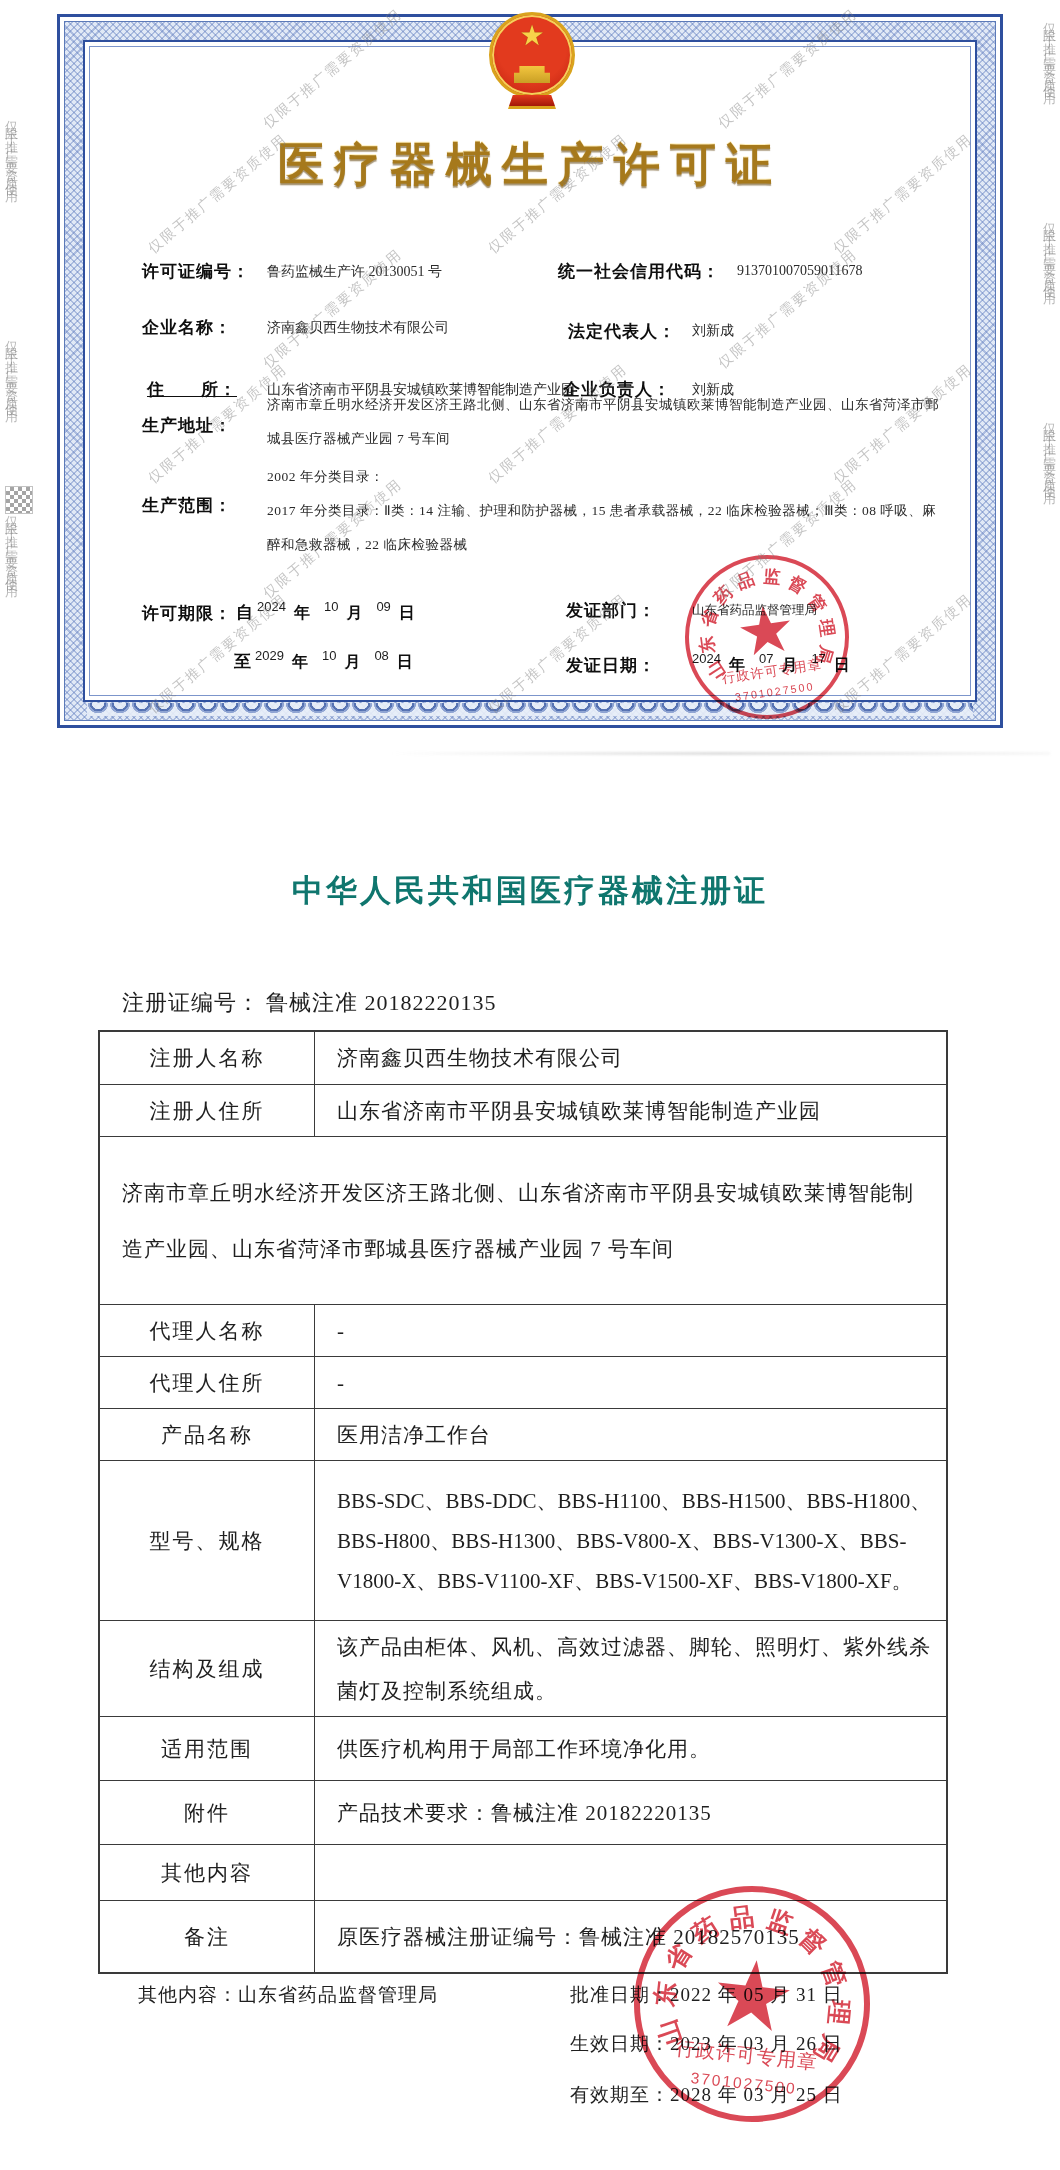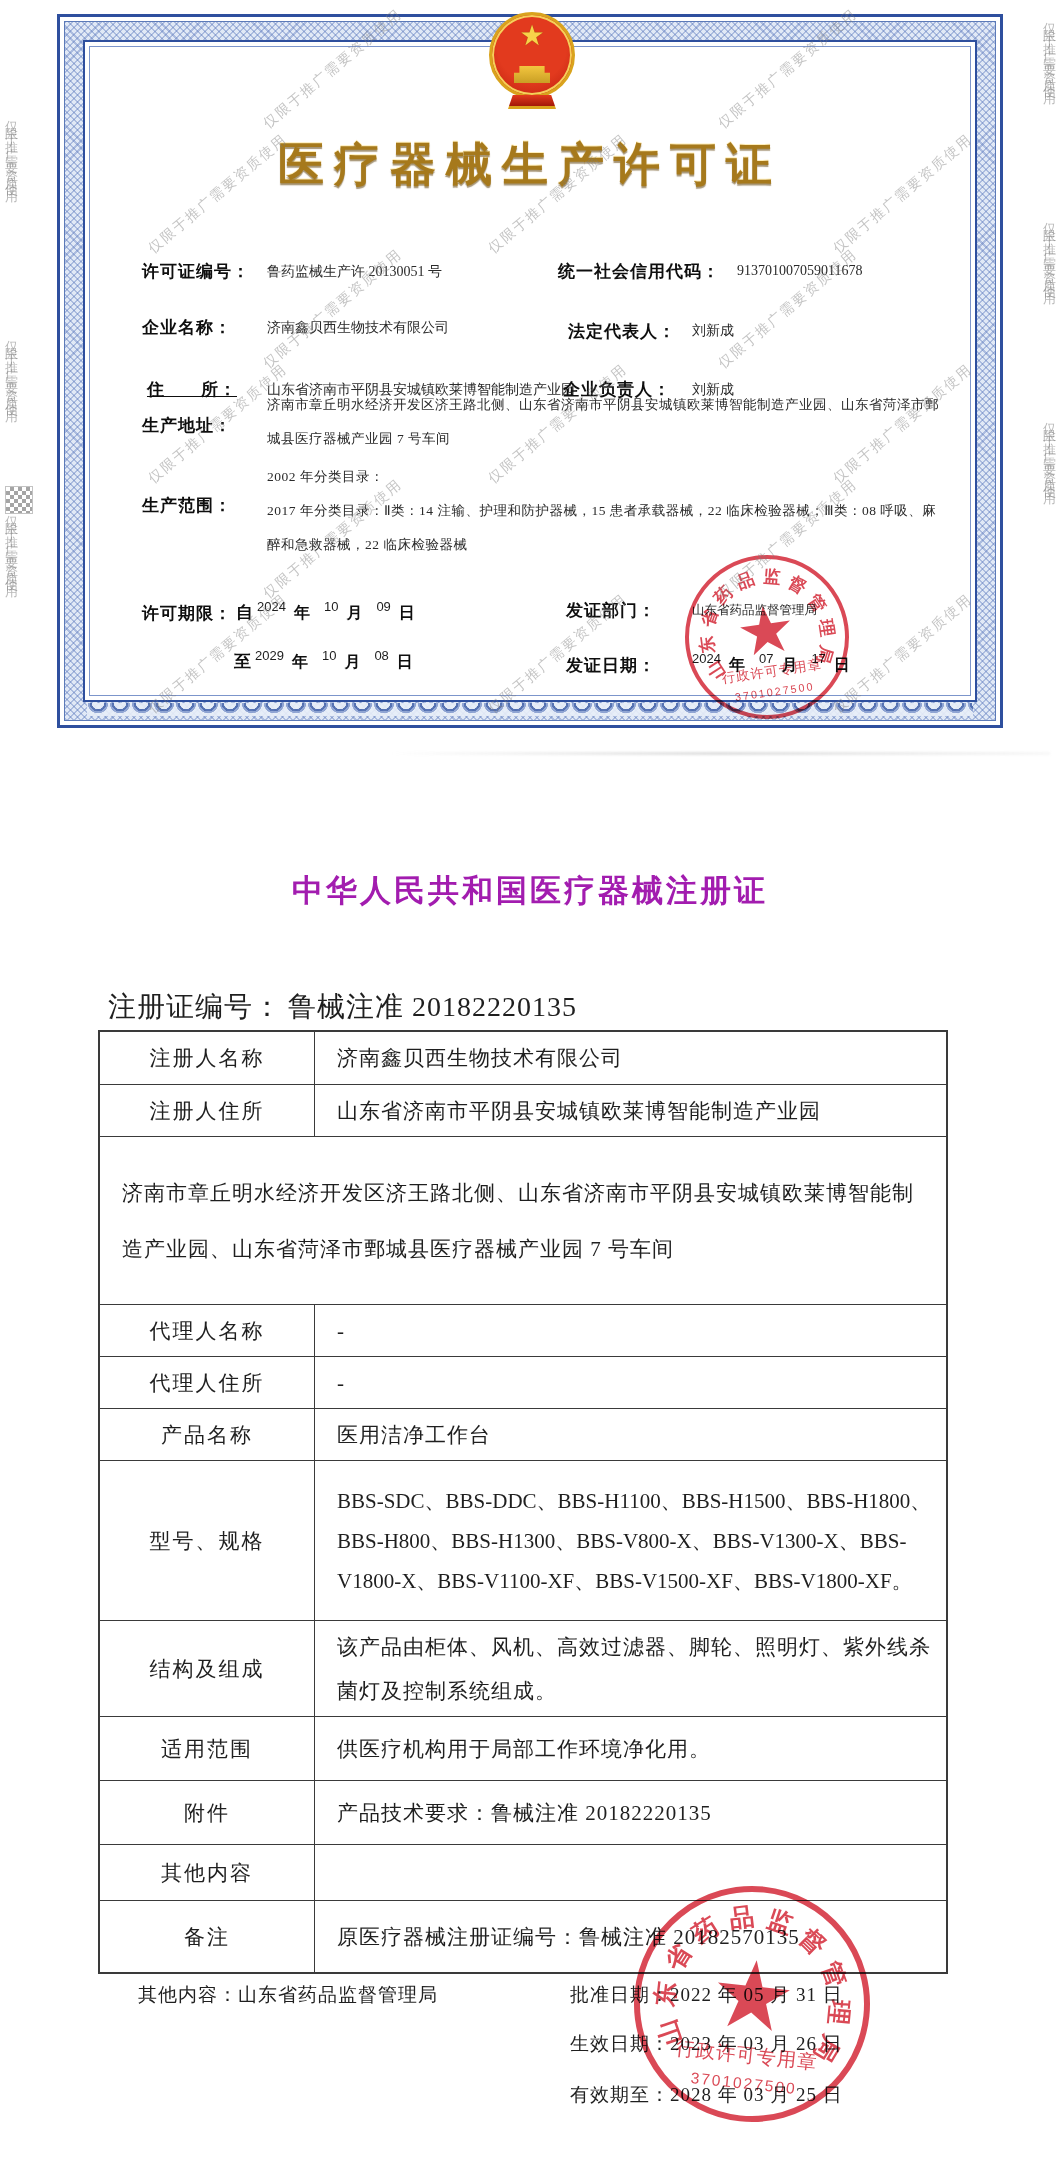--- a/index.html
+++ b/index.html
@@ -77,22 +77,22 @@
 
   
   .smudge { position:absolute; left:390px; top:752px; width:660px; height:3px;
       background:linear-gradient(90deg, rgba(160,160,160,0), rgba(160,160,160,.35), rgba(160,160,160,.08));
       filter:blur(1px); }
 
   
   .cert2 { position:absolute; left:0; top:858px; width:1060px; height:1312px; color:#1f1f1f; }
   .c2-title { position:absolute; left:0; top:12px; width:100%; text-align:center;
       font-family:"Liberation Sans", sans-serif; font-weight:bold; font-size:31px;
-      letter-spacing:3px; color:#a21caf; }
-  .c2-certno { position:absolute; left:108px; top:130px; font-size:28px; letter-spacing:1px; }
+      letter-spacing:3px; color:#0f766e; }
+  .c2-certno { position:absolute; left:122px; top:130px; font-size:22px; letter-spacing:1px; }
   .c2-certno .lbl { margin-right:6px; }
 
   .reg-table { position:absolute; left:98px; top:172px; width:850px; border:2px solid #3a3a3a; background:#fff; }
   .trow { display:flex; border-top:1.5px solid #3a3a3a; }
   .trow:first-child { border-top:none; }
   .tlabel { width:215px; border-right:1.5px solid #3a3a3a; display:flex; align-items:center;
       justify-content:center; text-align:center; font-size:21px; letter-spacing:2px; padding:16px; }
   .tvalue { flex:1; display:flex; align-items:center; font-size:21px; letter-spacing:1px;
       padding:4px 14px 4px 22px; line-height:40px; }
   .r0,.r1,.r3,.r4,.r5 { height:52px; }

